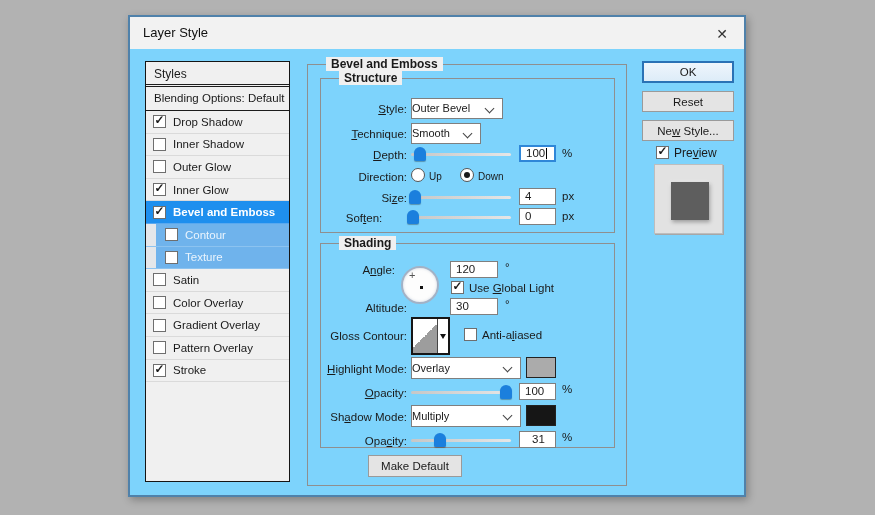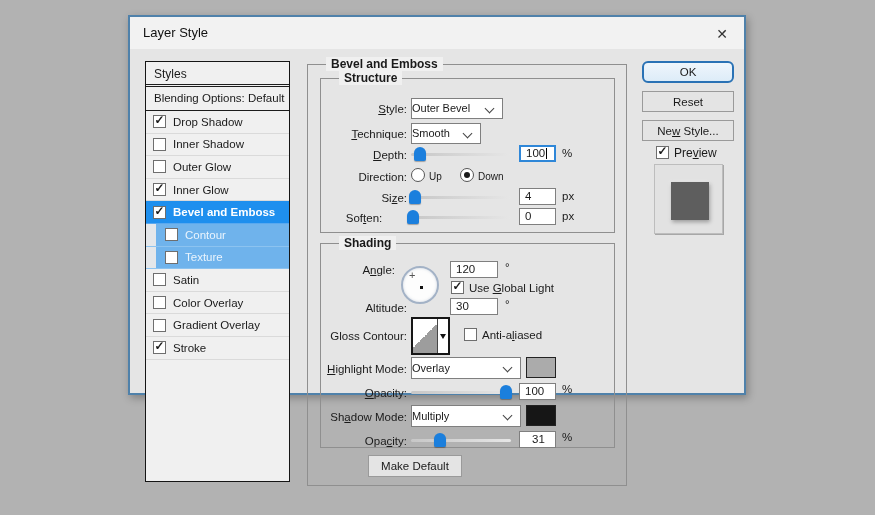--- a/index.html
+++ b/index.html
@@ -1,22 +1,22 @@
 <!DOCTYPE html>
 <html><head>
 <meta charset="utf-8">
 <style>
   * { margin:0; padding:0; box-sizing:border-box; }
   html,body { width:875px; height:515px; }
   body { background:#b2b2b2; font-family:"Liberation Sans", sans-serif; color:#1a1a1a; position:relative; overflow:hidden; }
 
   .stage { position:absolute; inset:0; }
 
-  .dialog { position:absolute; left:128px; top:15px; width:618px; height:380px;
-    background:#e5e5e5; border:2px solid #4f81aa; box-shadow:2px 3px 8px rgba(0,0,0,.28); }
+  .dialog { position:absolute; left:128px; top:15px; width:618px; height:482px;
+    background:#7dd3fc; border:2px solid #4f81aa; box-shadow:2px 3px 8px rgba(0,0,0,.28); }
 
   .titlebar { position:absolute; left:0; top:0; right:0; height:32px; background:#f2f2f2; }
   .title { position:absolute; left:13px; top:8px; font-size:13px; color:#111; }
   .close-btn { position:absolute; right:12px; top:7px; width:20px; height:20px; text-align:center;
     font-size:14px; line-height:20px; color:#333; cursor:pointer; }
 
   
   .sidebar { position:absolute; left:15px; top:44px; width:145px; height:421px;
     background:#f0f0f0; border:1px solid #151515; }
   .sb-head { height:25px; line-height:24px; padding-left:8px; font-size:12px; border-bottom:3px double #1c1c1c; }
@@ -157,20 +157,26 @@
         <span>Color Overlay</span>
       </div>
       <div class="sb-item">
         <span class="cbx">
             <span></span>
           </span>
         <span>Gradient Overlay</span>
       </div>
       <div class="sb-item">
         <span class="cbx">
+            <span></span>
+          </span>
+        <span>Pattern Overlay</span>
+      </div>
+      <div class="sb-item">
+        <span class="cbx">
             <span>✓</span>
           </span>
         <span>Stroke</span>
       </div>
     </div>
 
     <div class="fieldset outer-fs">
       <span class="legend">Bevel and Emboss</span>
 
       <div class="fieldset structure-fs">
@@ -270,21 +276,21 @@
         <span class="lbl" style="left:0;top:189px;width:86px;"><span>Opa</span><span class="ak">c</span><span>ity:</span></span>
         <div class="track" style="left:90px;top:195px;"></div>
         <div class="thumb" style="left:113px;top:189px;"></div>
         <div class="numfield" style="left:198px;top:187px;padding-left:12px;"><span>31</span></div>
         <span class="unit" style="left:241px;top:187px;">%</span>
       </div>
 
       <div class="btn" style="left:60px;top:390px;width:94px;height:22px;">Make Default</div>
     </div>
 
-    <div class="btn default" style="left:512px;top:44px;width:92px;height:22px;border-radius:6px;">OK</div>
+    <div class="btn default" style="left:512px;top:44px;width:92px;height:22px;">OK</div>
     <div class="btn" style="left:512px;top:74px;width:92px;height:21px;">Reset</div>
     <div class="btn" style="left:512px;top:103px;width:92px;height:21px;">
         <span><span>Ne</span><span class="ak">w</span><span> Style...</span></span>
       </div>
 
     <span class="cbx" style="position:absolute;left:526px;top:129px;">
         <span>✓</span>
       </span>
     <span class="ckrow-label" style="left:544px;top:128px;font-size:12px;"><span>Pre</span><span class="ak">v</span><span>iew</span></span>
 

